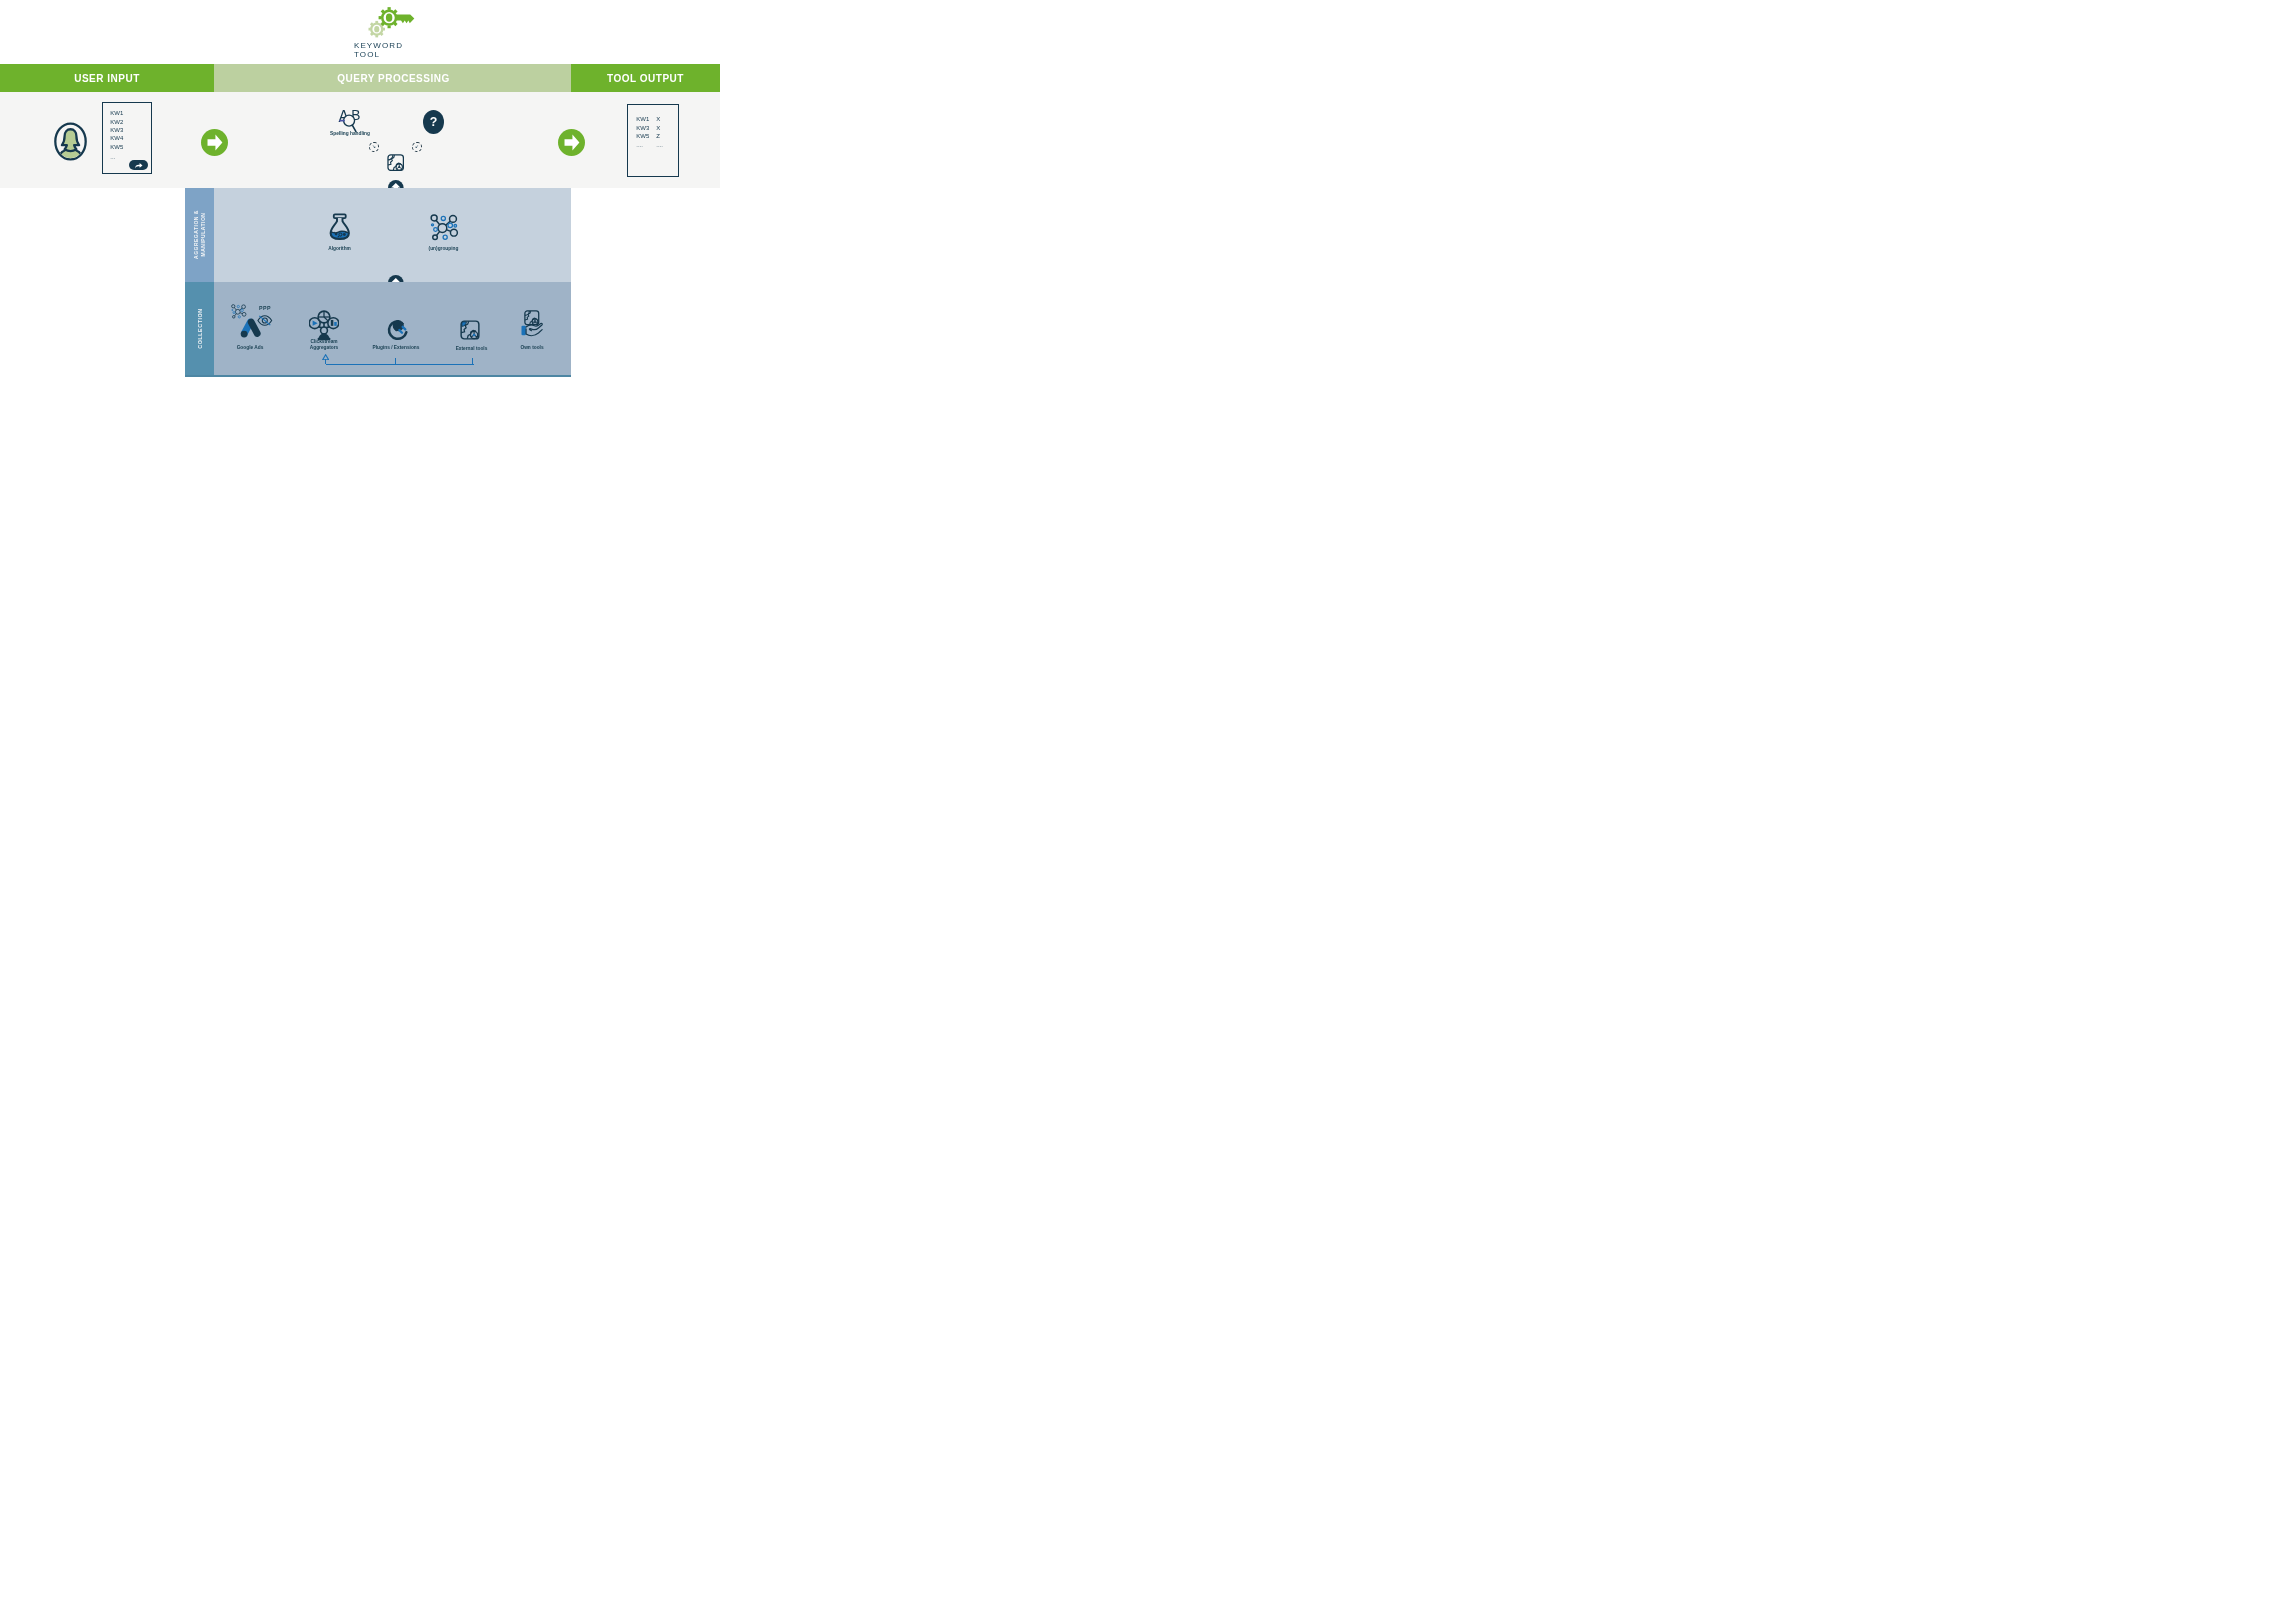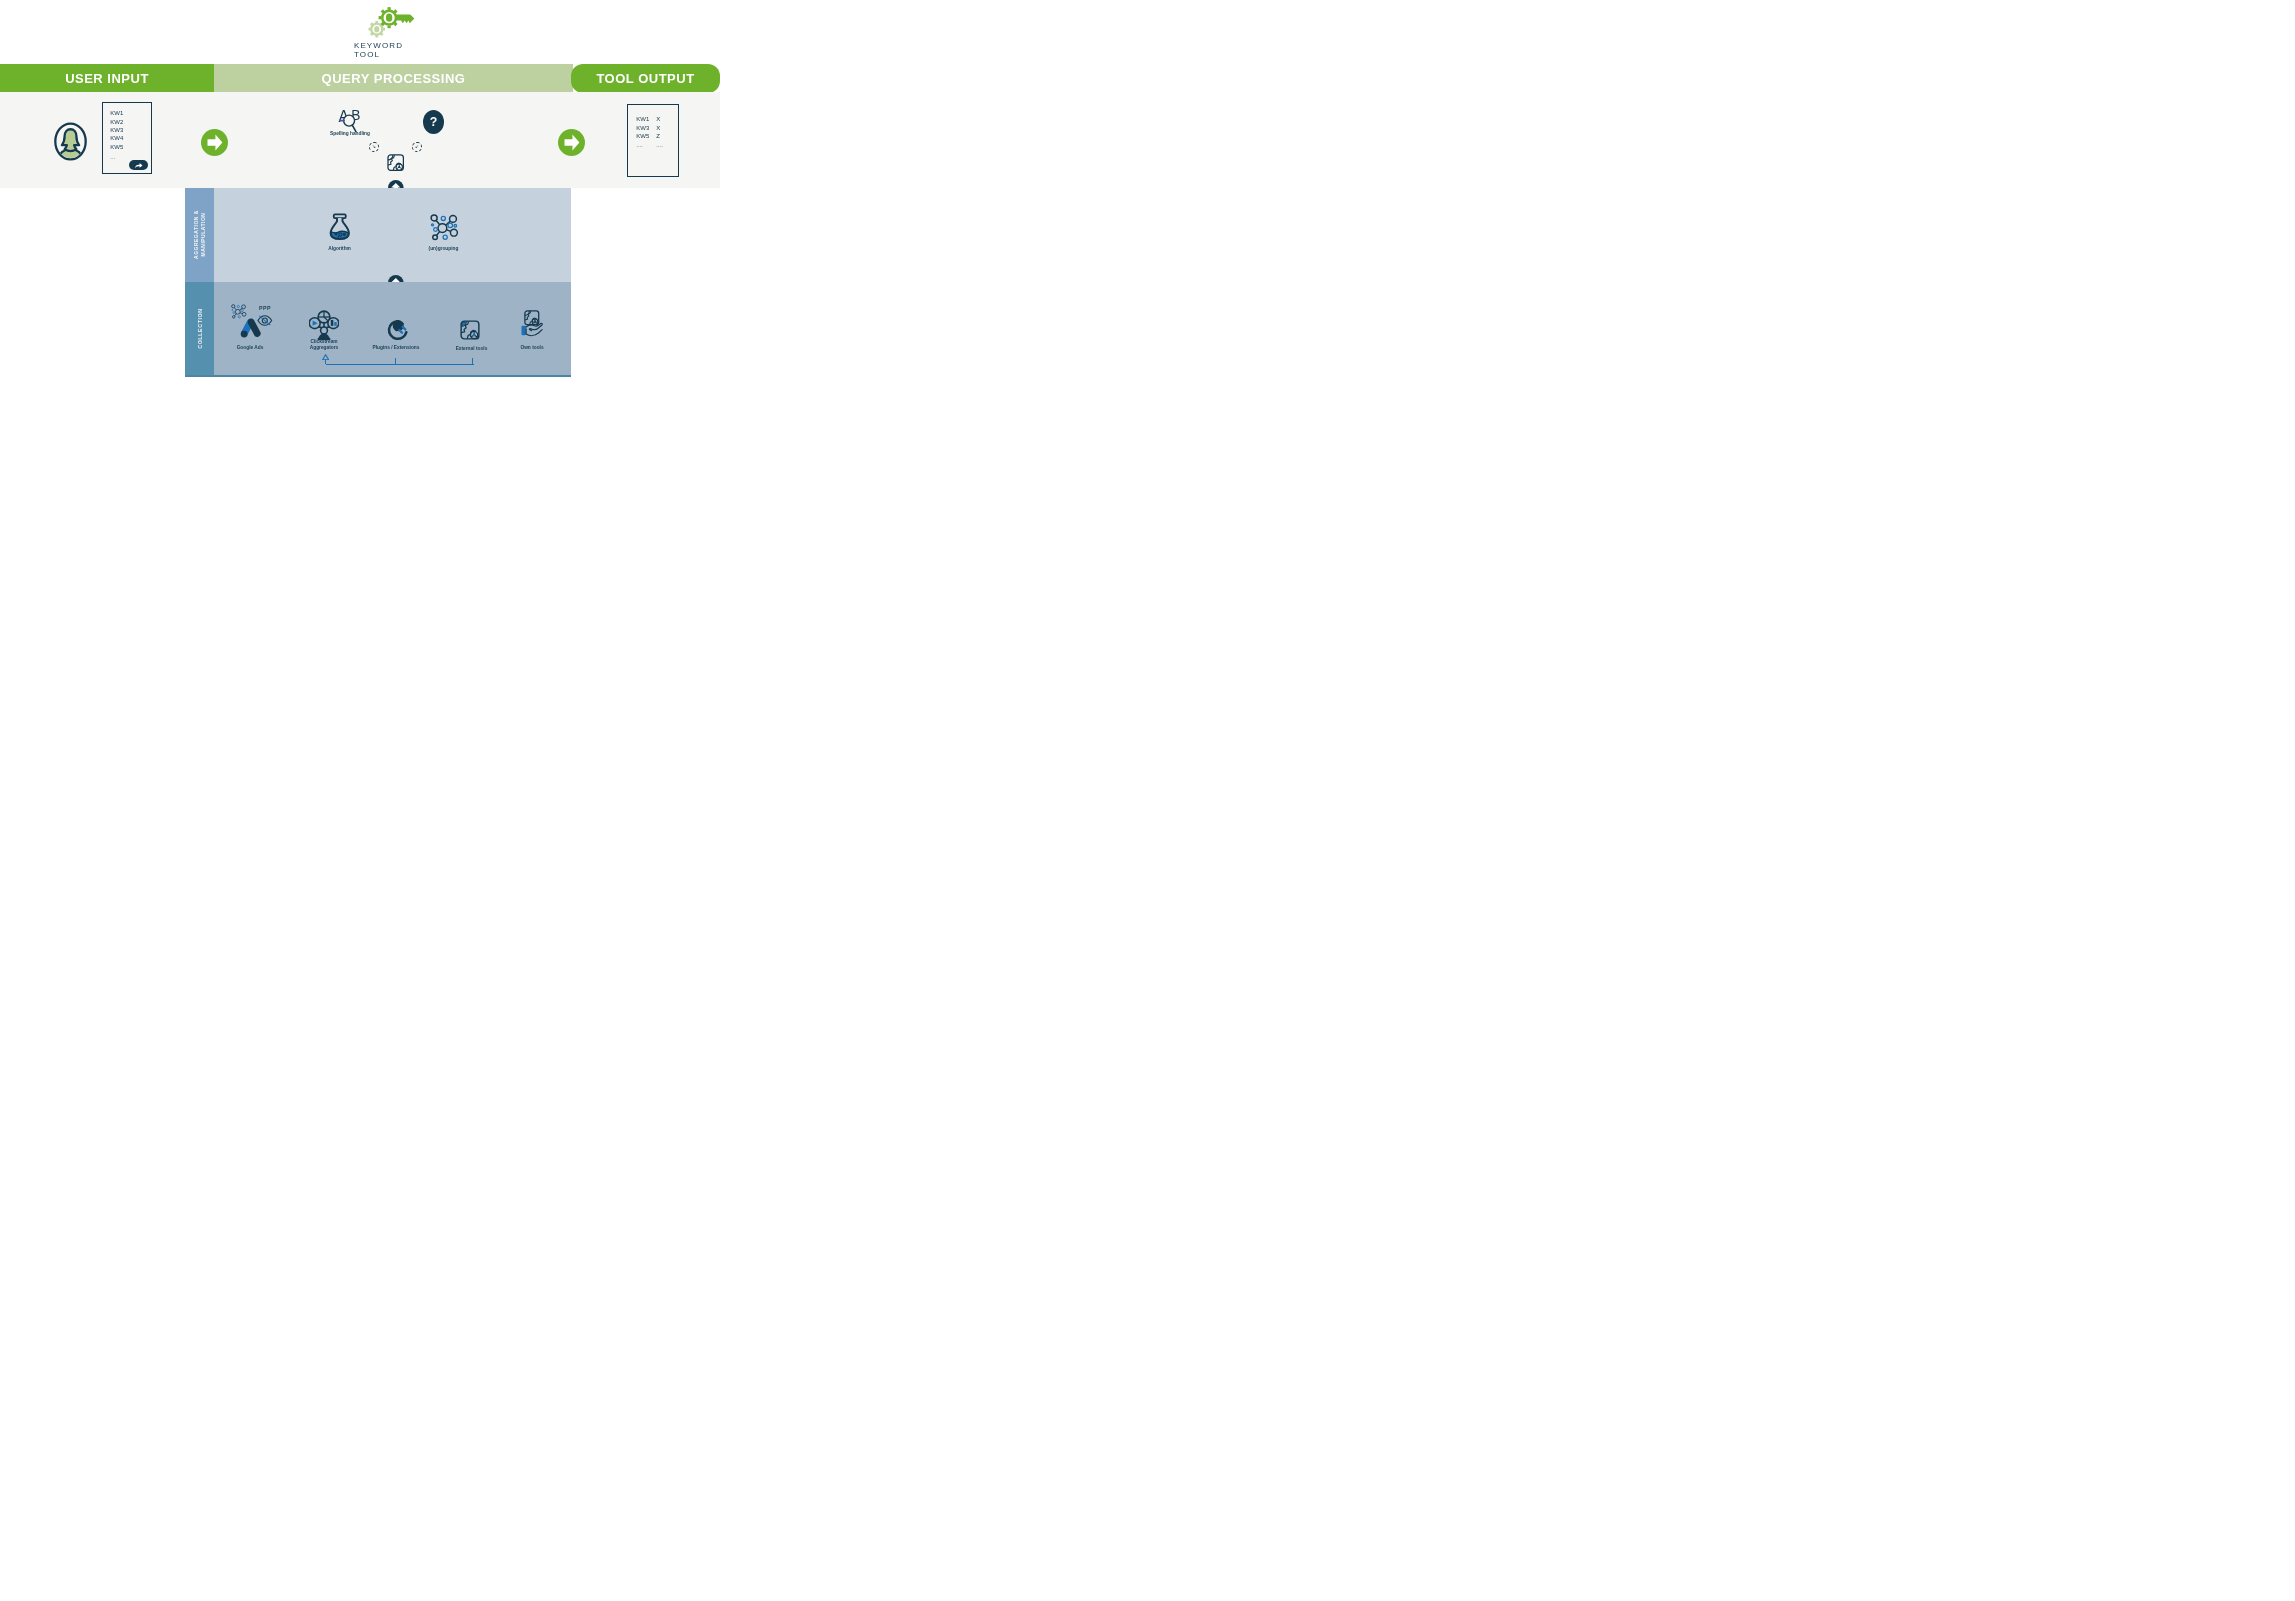--- a/index.html
+++ b/index.html
@@ -1,23 +1,23 @@
 <!DOCTYPE html>
 <html style="font-size:7.3px"><head>
 <meta charset="utf-8">
 <style>
   html,body{margin:0;padding:0;background:#ffffff;font-family:"Liberation Sans",sans-serif;}
   #page{position:relative;width:720px;height:378px;background:#ffffff;overflow:hidden;}
   .abs{position:absolute;}
   
   .band-sec{position:absolute;top:64px;height:28.5px;display:flex;align-items:center;justify-content:center;}
-  .band-sec span{color:#ffffff;font-size:13px;font-weight:bold;letter-spacing:0.5px;}
+  .band-sec span{color:#ffffff;font-size:10px;font-weight:bold;letter-spacing:0.5px;}
   .sec-user{left:0;width:214px;background:#6eb22c;}
   .sec-query{left:214px;width:359px;background:#bcd0a0;}
-  .sec-output{left:571px;width:149px;background:#6eb22c;border-radius:12px;}
+  .sec-output{left:571px;width:149px;background:#6eb22c;}
   .gray-band{left:0;top:92px;width:720px;height:96px;background:#f5f5f4;}
   
   .title{left:354px;top:41px;width:78px;font-size:8px;letter-spacing:1.1px;color:#1c4257;font-weight:500;}
   
   .kwbox{border:1.4px solid #16394e;background:transparent;color:#16394e;}
   .inbox{left:102px;top:102px;width:48px;height:70px;}
   .inbox .kws{padding:6.4px 0 0 7.3px;font-size:6px;line-height:8.3px;}
   .inbox .dots{margin-top:1.8px;}
   .pill{position:absolute;right:3.2px;bottom:2.8px;width:18.4px;height:10px;border-radius:5px;background:#16394e;display:flex;align-items:center;justify-content:center;}
   .outbox{left:627px;top:104px;width:50px;height:71px;}

